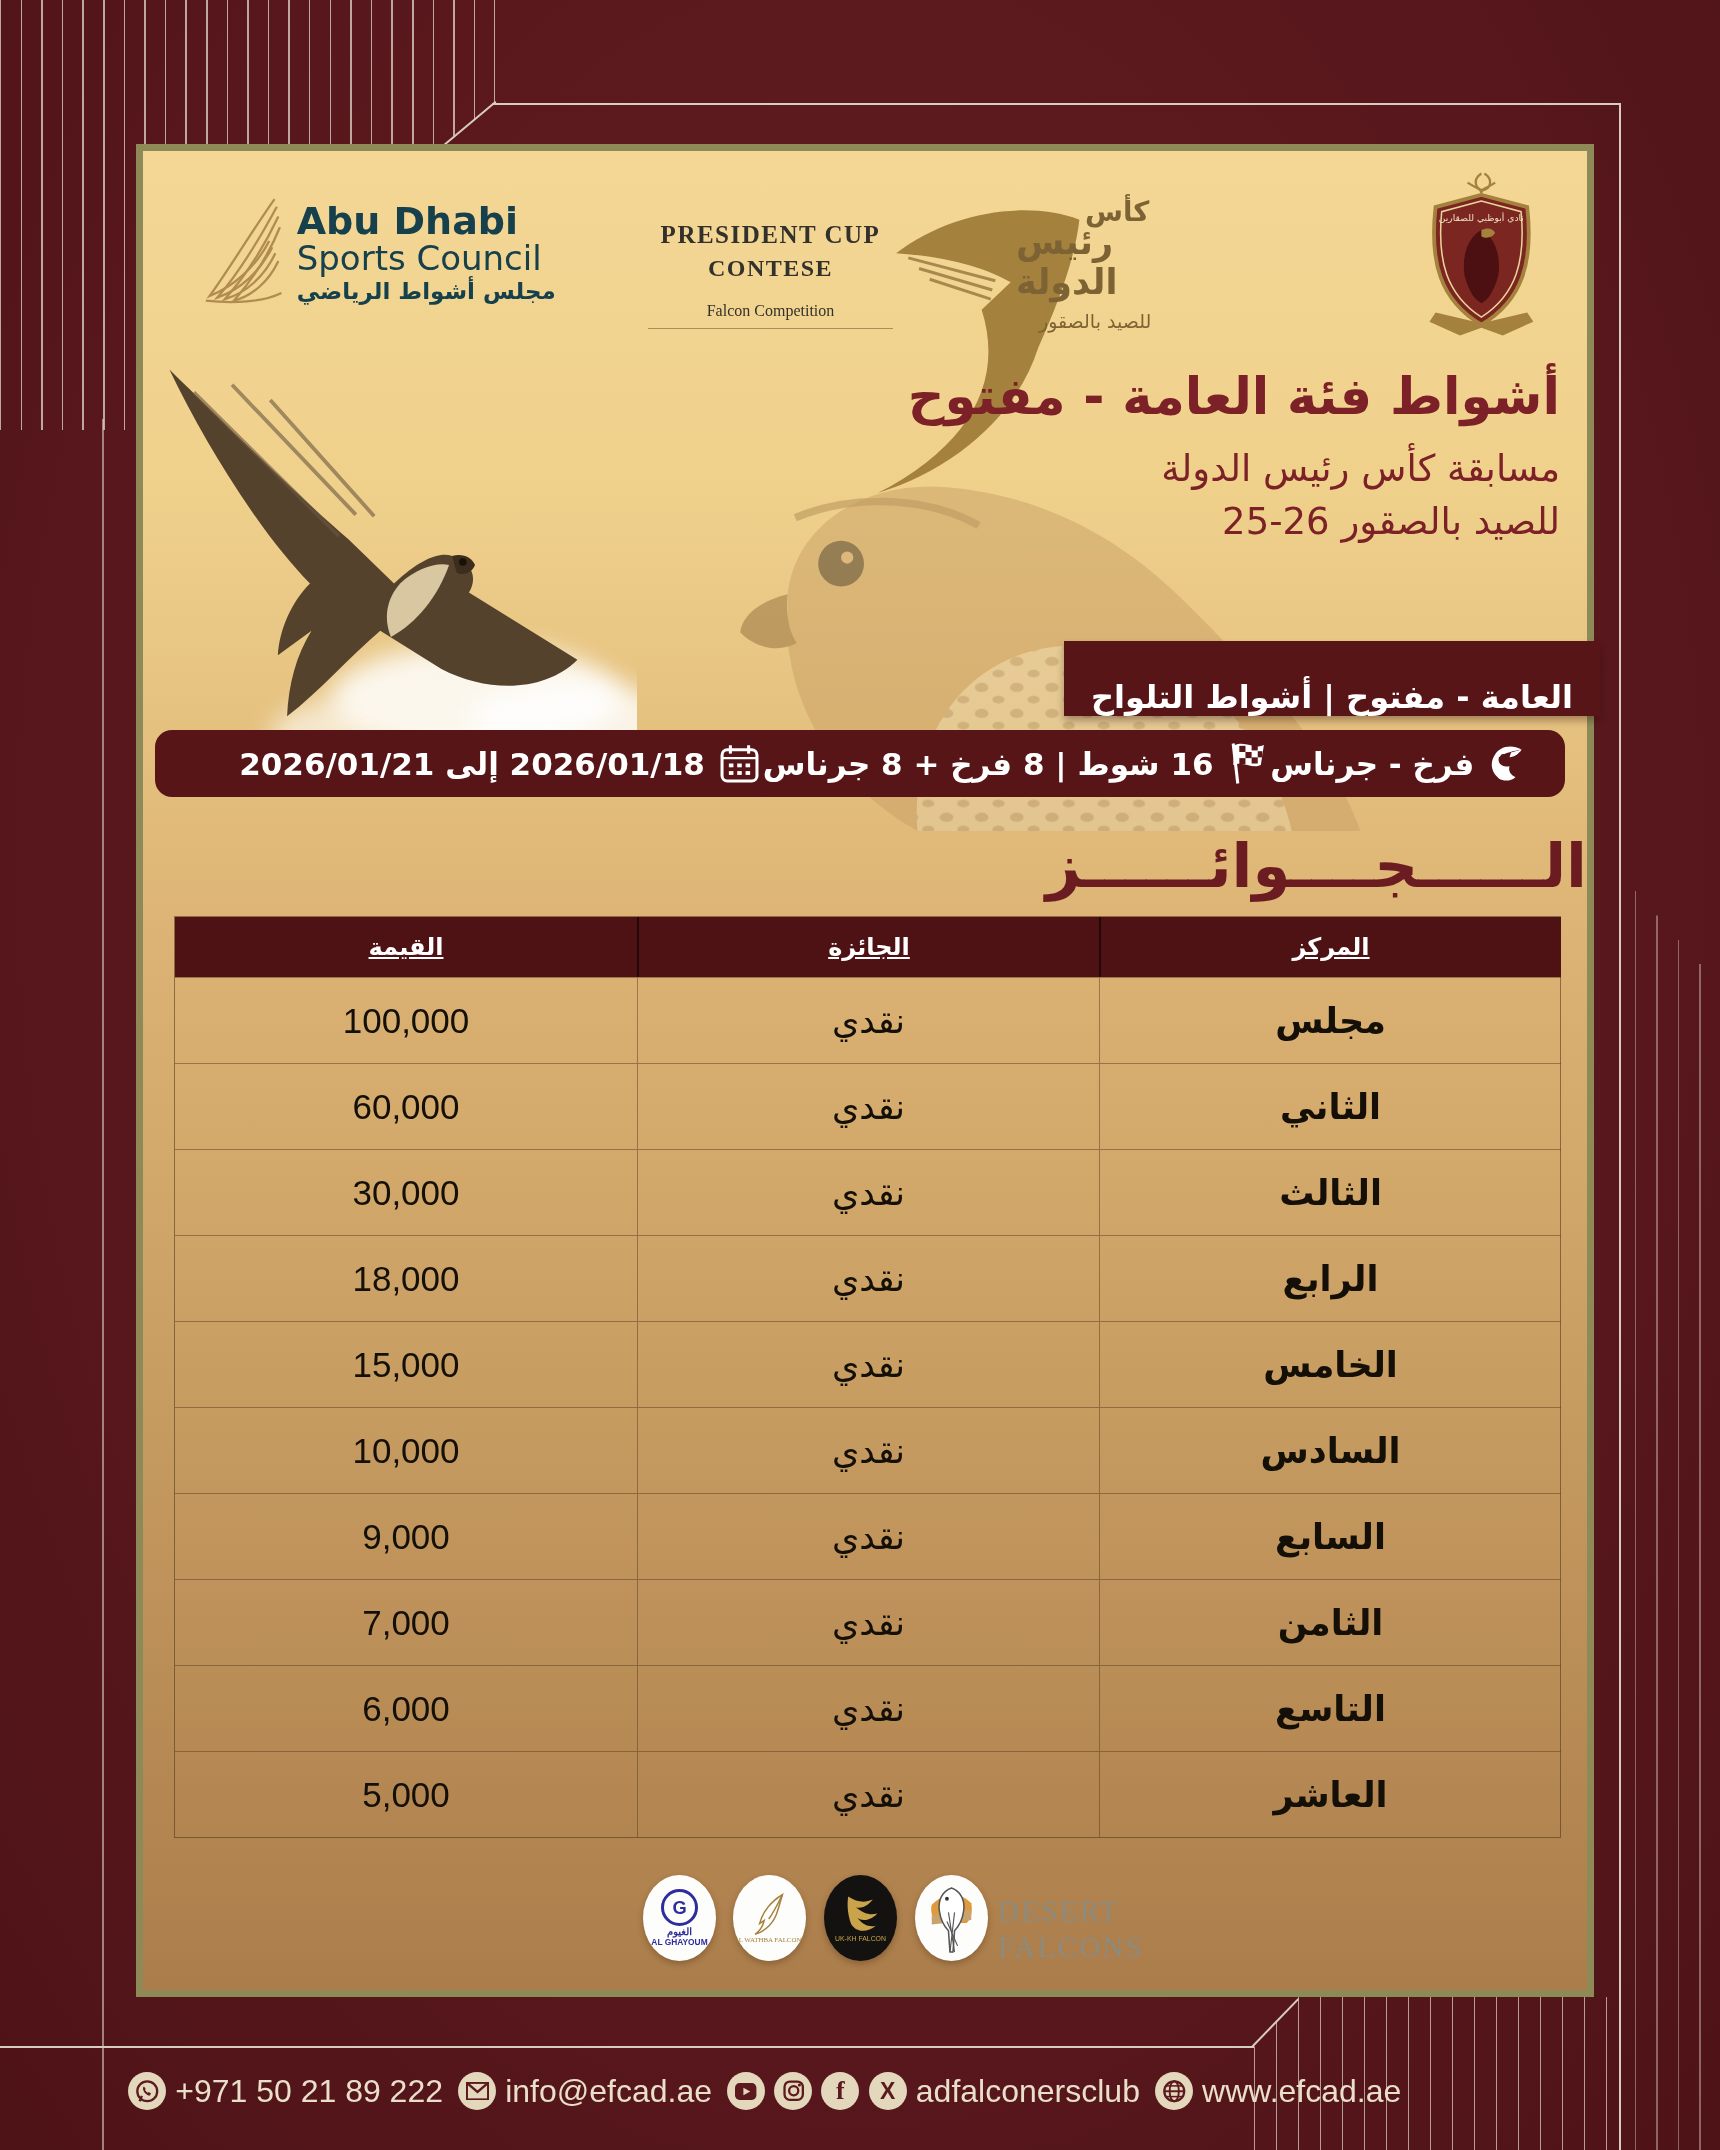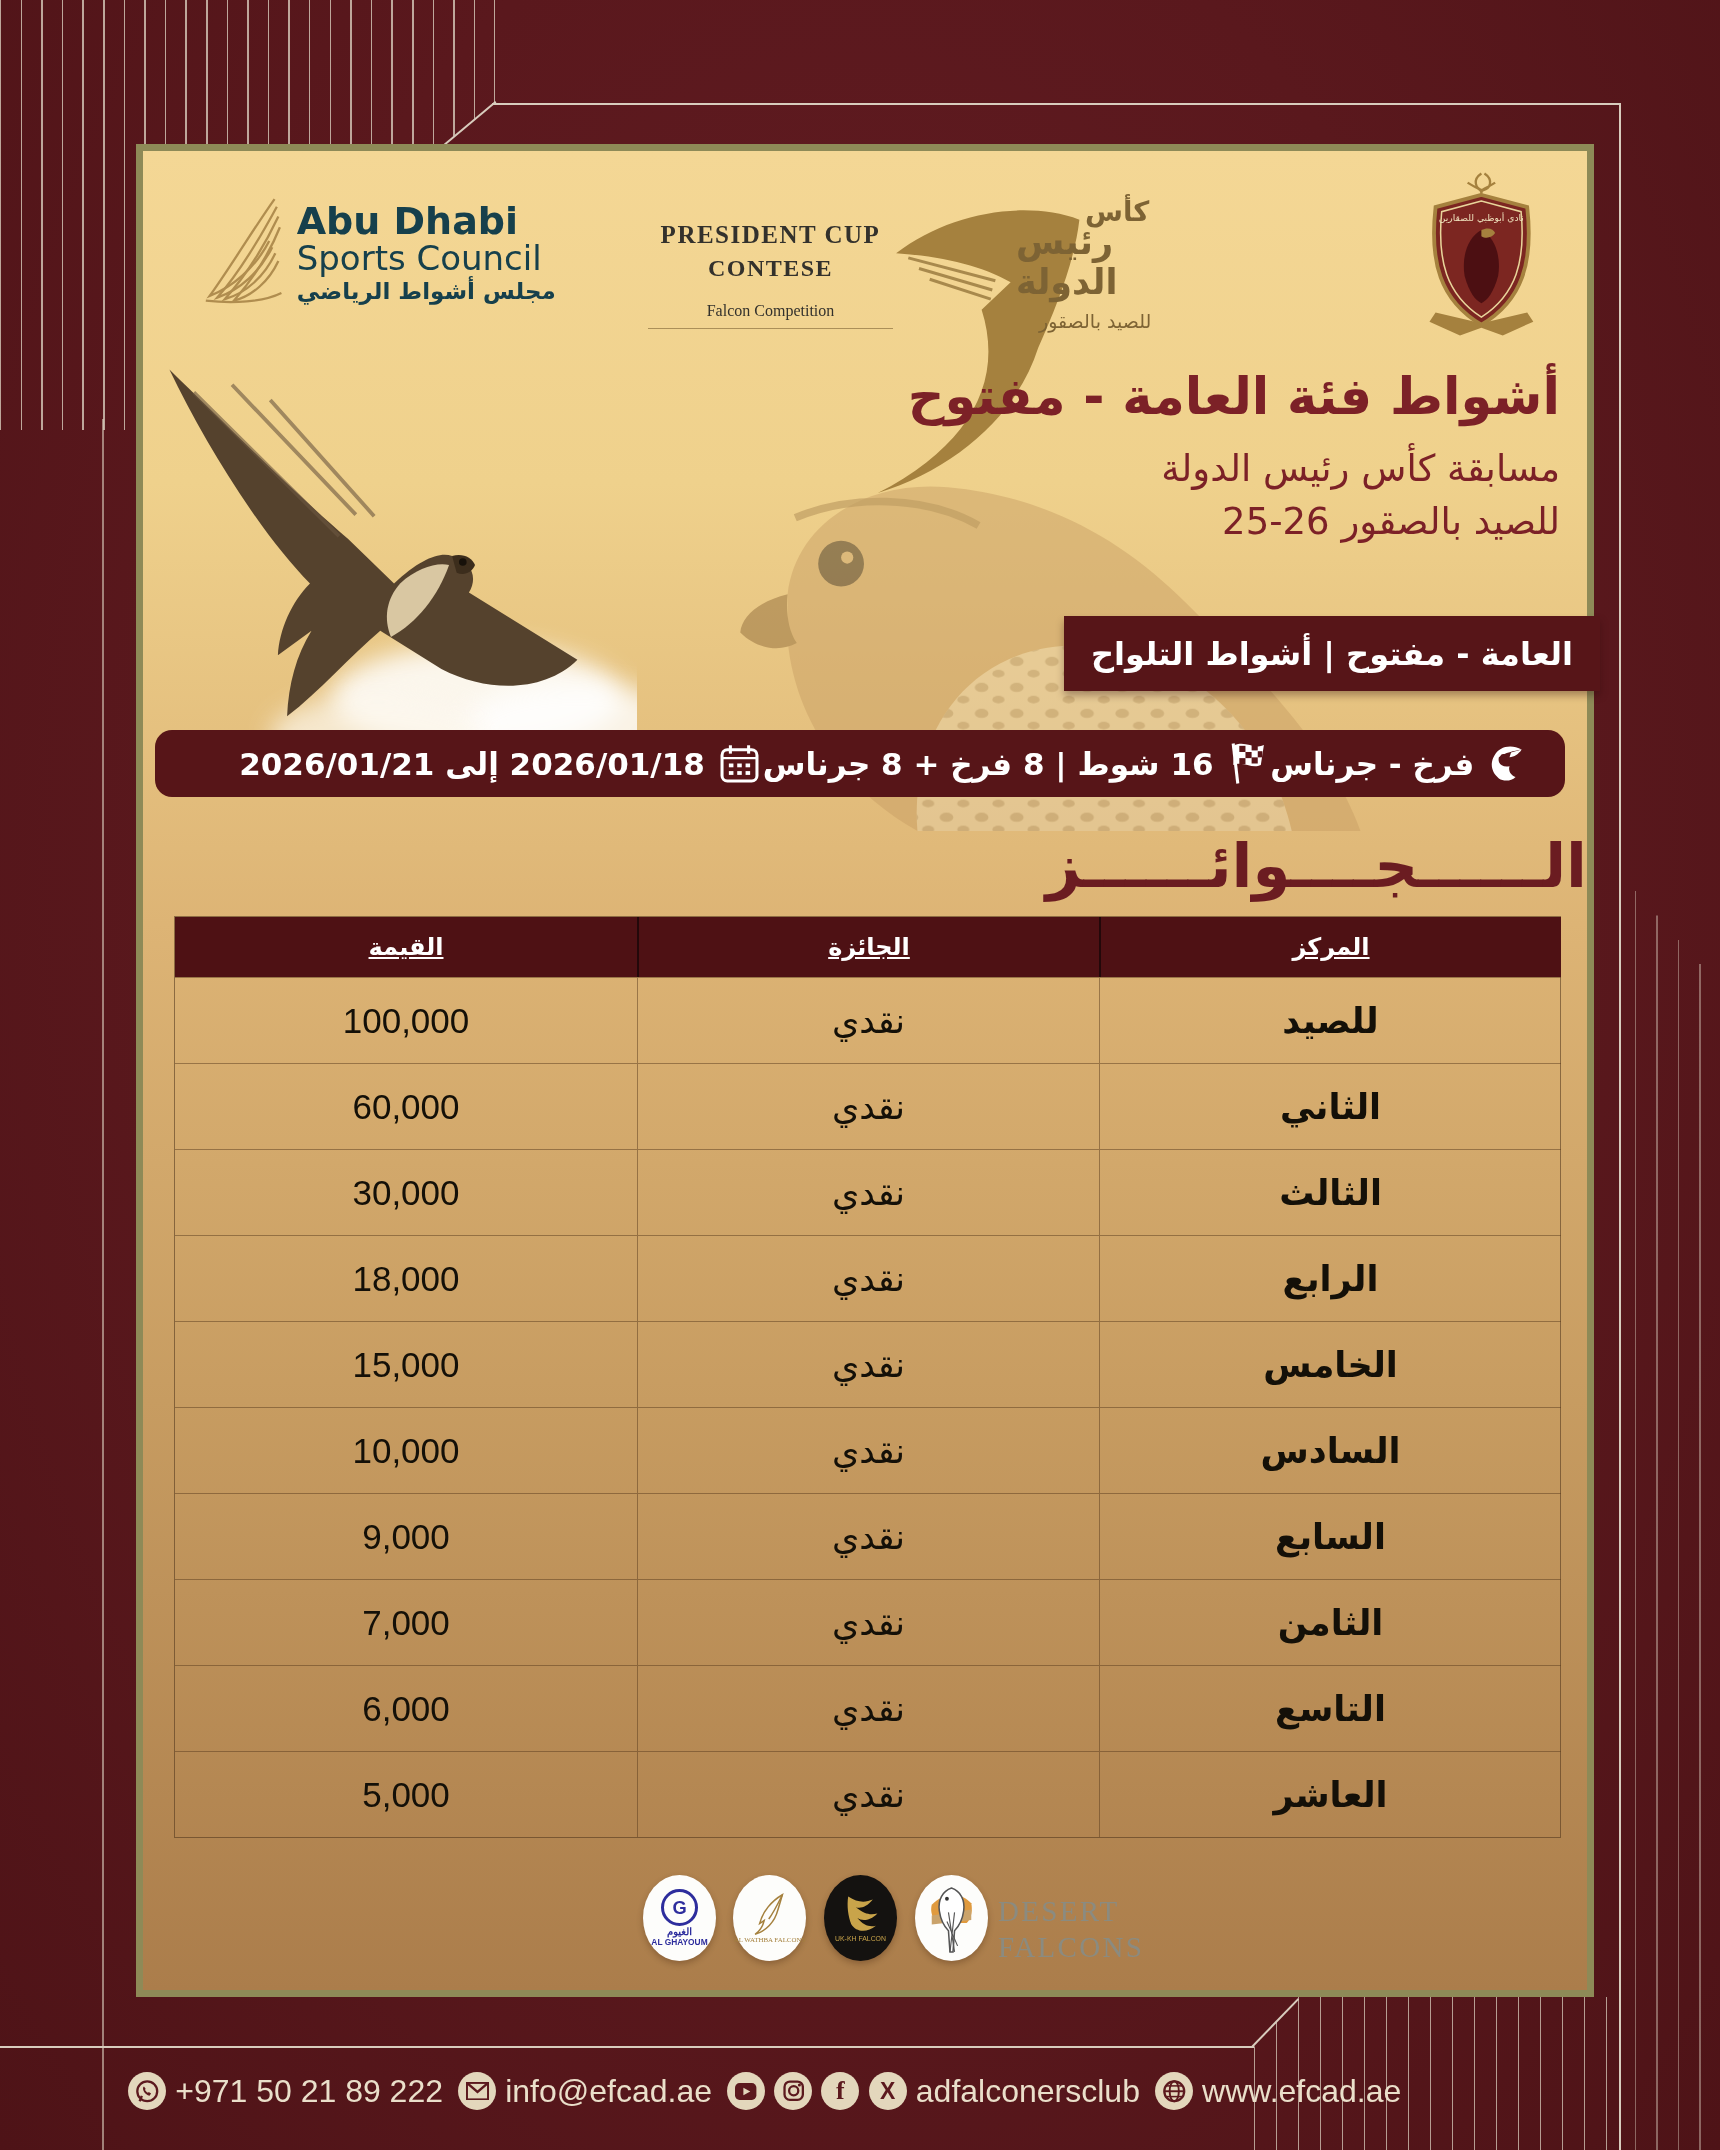--- a/index.html
+++ b/index.html
@@ -47,22 +47,22 @@
   .callig{position:absolute;left:873px;top:44px;width:199px;text-align:left;direction:rtl;color:#7d6334;}
   .callig-top{font-size:27.5px;font-weight:700;padding-left:69px;}
   .callig-mid{font-size:35px;font-weight:700;margin-top:-4.6px;}
   .callig-bot{font-size:19px;margin-top:7.6px;padding-left:23px;}
   .emblem{position:absolute;left:1271px;top:21.4px;}
   
   .title{position:absolute;right:27px;top:216px;direction:rtl;text-align:right;
     font-size:51px;font-weight:700;color:#7c2127;}
   .subtitle{position:absolute;right:27px;top:292px;direction:rtl;text-align:right;
     font-size:37px;font-weight:400;color:#7c2127;line-height:1.42;}
-  .badge{position:absolute;left:921px;top:465px;width:536px;height:75px;background:#571518;
-    box-shadow:0 4.6px 7.6px rgba(40,10,8,.35);display:flex;align-items:center;justify-content:center;}
+  .badge{position:absolute;left:921px;top:490px;width:536px;height:75px;background:#571518;
+    box-shadow:0 4.6px 7.6px rgba(40,10,8,.35);display:flex;align-items:flex-end;justify-content:center;}
   .badge span{color:#fff;font-size:32px;font-weight:700;direction:rtl;}
   
   .infobar{position:absolute;left:12.2px;top:579px;width:1410px;height:67px;background:#571518;
     border-radius:17px;display:flex;flex-direction:row-reverse;align-items:center;
     justify-content:space-between;padding:0 37px 0 84px;box-sizing:border-box;direction:rtl;}
   .info-item{display:flex;align-items:center;gap:13.8px;color:#fff;font-size:31px;font-weight:700;direction:rtl;}
   
   .prizes-heading{position:absolute;left:0;width:100%;top:679px;text-align:right;
     font-size:61px;font-weight:700;color:#6b1c21;direction:rtl;}
   .ptable{position:absolute;left:31px;top:765px;width:1385px;border:1.5px solid rgba(75,50,25,.55);}
@@ -244,21 +244,21 @@
   <div class="ptable">
     <div class="prow phead">
       <div class="pcell">القيمة</div>
       <div class="pcell">الجائزة</div>
       <div class="pcell">المركز</div>
     </div>
     <div id="prize-rows" class="pbody">
           <div class="prow">
             <div class="pcell cell-value">100,000</div>
             <div class="pcell cell-prize">نقدي</div>
-            <div class="pcell cell-rank">للصيد</div>
+            <div class="pcell cell-rank">مجلس</div>
           </div>
           <div class="prow">
             <div class="pcell cell-value">60,000</div>
             <div class="pcell cell-prize">نقدي</div>
             <div class="pcell cell-rank">الثاني</div>
           </div>
           <div class="prow">
             <div class="pcell cell-value">30,000</div>
             <div class="pcell cell-prize">نقدي</div>
             <div class="pcell cell-rank">الثالث</div>

